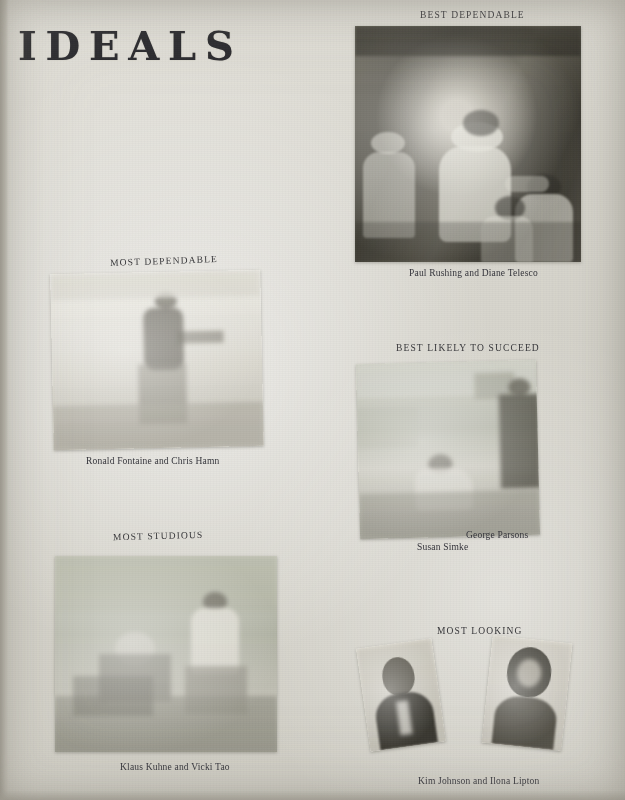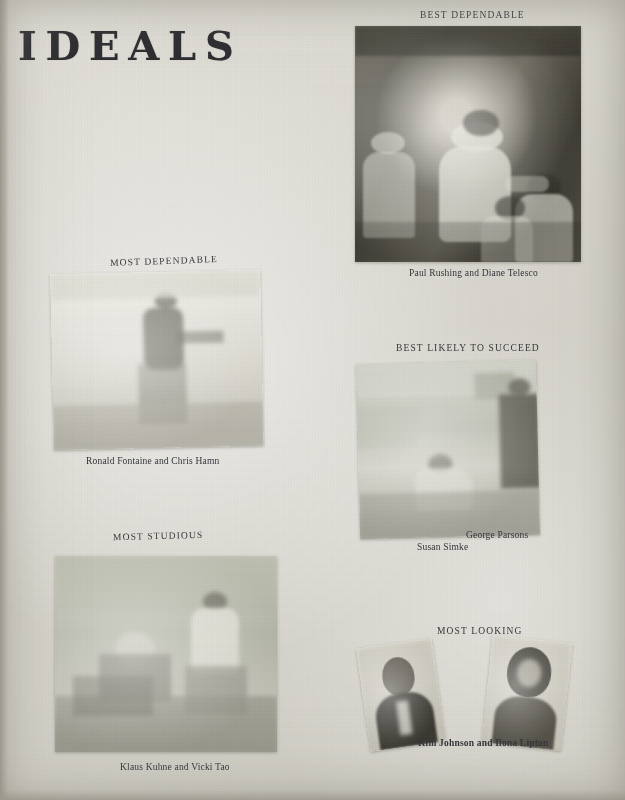--- a/index.html
+++ b/index.html
@@ -281,18 +281,18 @@
     <div class="inner">
       <div class="blurshape" style="left:0; top:0; width:80px; height:108px; background:#d5d2c9;"></div>
       <div class="portrait-head" style="left:18px; top:8px; width:44px; height:50px; background:#4a4840;"></div>
       <div class="blurshape" style="left:28px; top:20px; width:24px; height:28px; border-radius:50%; background:#b4b0a4; opacity:.9;"></div>
       <div class="portrait-body" style="left:10px; top:58px; width:62px; height:50px; background:#57544b;"></div>
     </div>
     <div class="veil"></div>
     <div class="fog"></div>
   </div>
 
-  <div class="caption" style="left:418px; top:738px;font-weight:bold;">Kim Johnson and Ilona Lipton</div>
+  <div class="caption" style="left:418px; top:776px;">Kim Johnson and Ilona Lipton</div>
 
   <div class="grain"></div>
   <div class="left-edge"></div>
   <div class="bottom-edge"></div>
 </div>
 
 </body></html>

